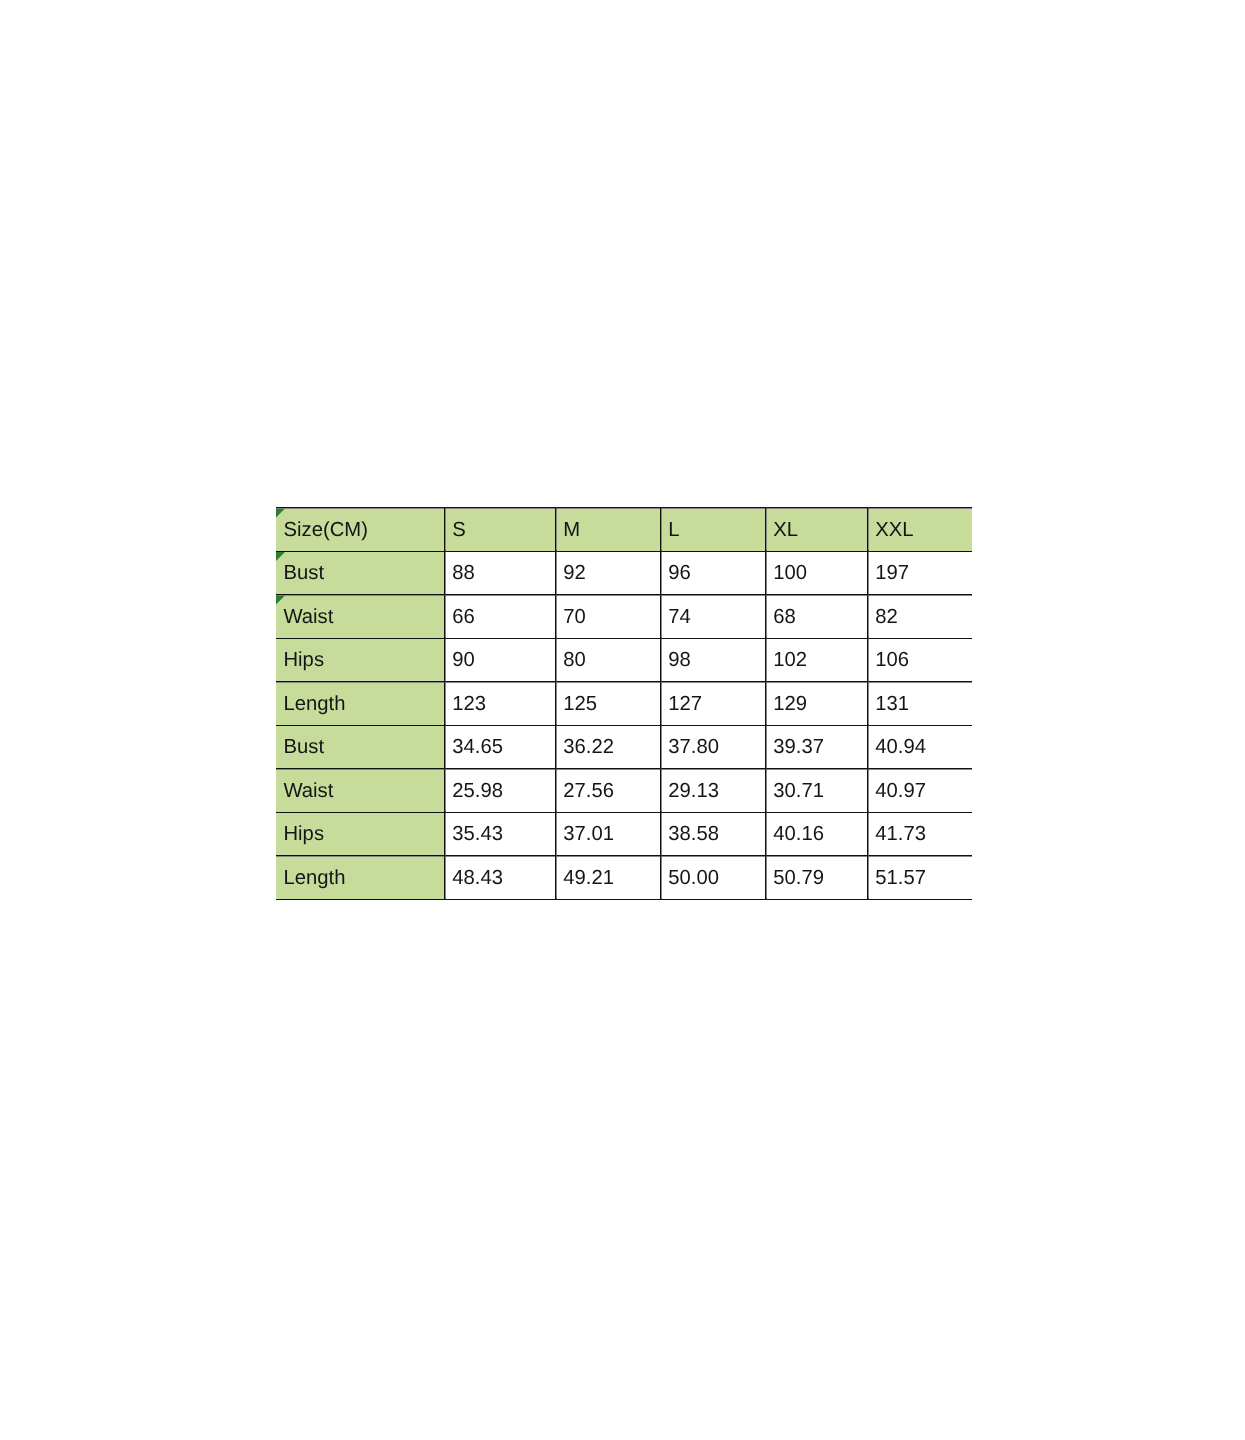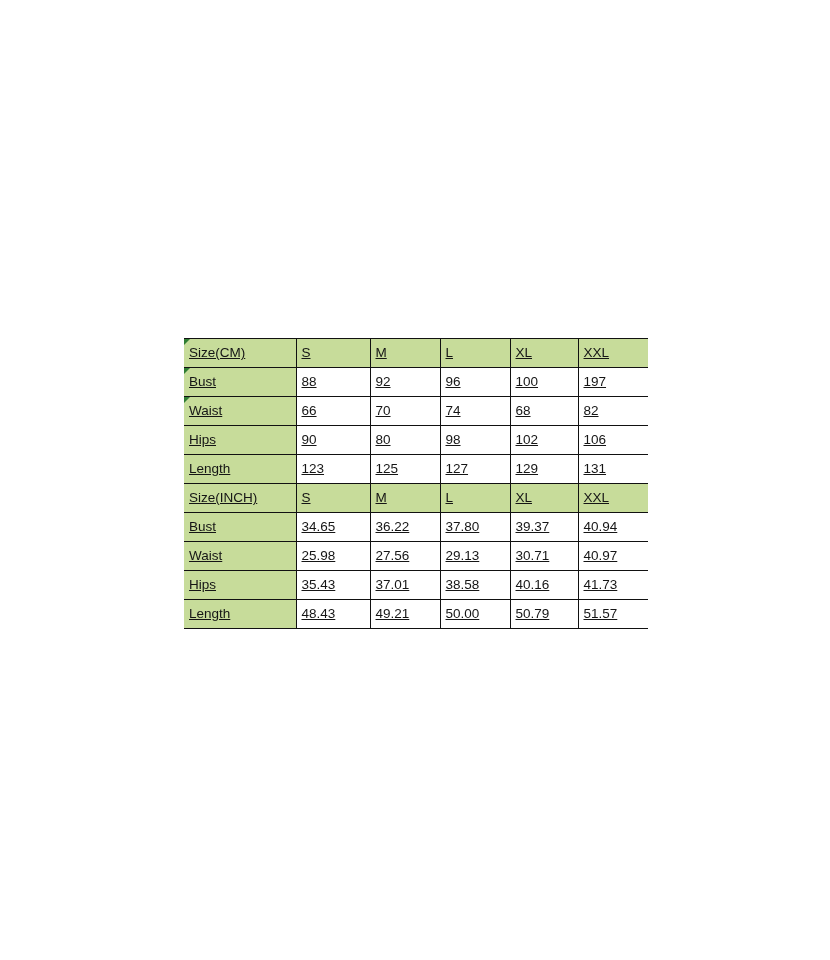--- a/index.html
+++ b/index.html
@@ -56,21 +56,20 @@
     text-align: left;
     vertical-align: middle;
     white-space: nowrap;
     overflow: hidden;
     border-top: 1px solid #111111;
     border-bottom: 1px solid #111111;
     border-right: 1px solid #111111;
     border-left: none;
     background: #ffffff;
     position: relative;
-    text-decoration: underline;
   }
 
   
   table.size-chart td:last-child,
   table.size-chart th:last-child {
     border-right: none;
   }
 
   
   table.size-chart .hdr td,
@@ -152,28 +151,20 @@
 
         <tr>
           <td class="lbl">Length</td>
           <td>123</td>
           <td>125</td>
           <td>127</td>
           <td>129</td>
           <td>131</td>
         </tr>
 
-        <tr class="hdr">
-          <th class="lbl">Size(INCH)</th>
-          <th>S</th>
-          <th>M</th>
-          <th>L</th>
-          <th>XL</th>
-          <th>XXL</th>
-        </tr>
 
         <tr>
           <td class="lbl">Bust</td>
           <td>34.65</td>
           <td>36.22</td>
           <td>37.80</td>
           <td>39.37</td>
           <td>40.94</td>
         </tr>
 

